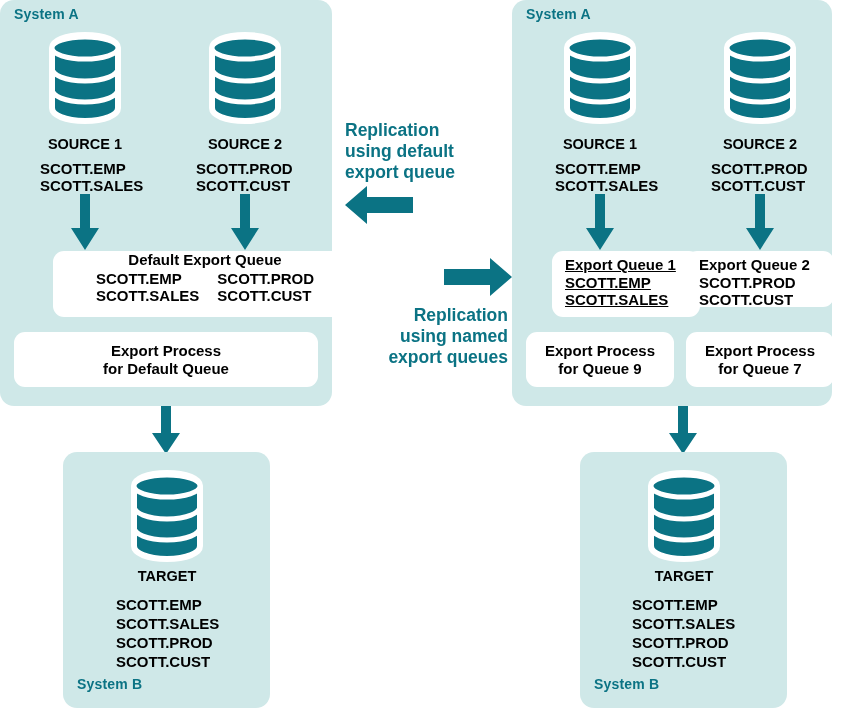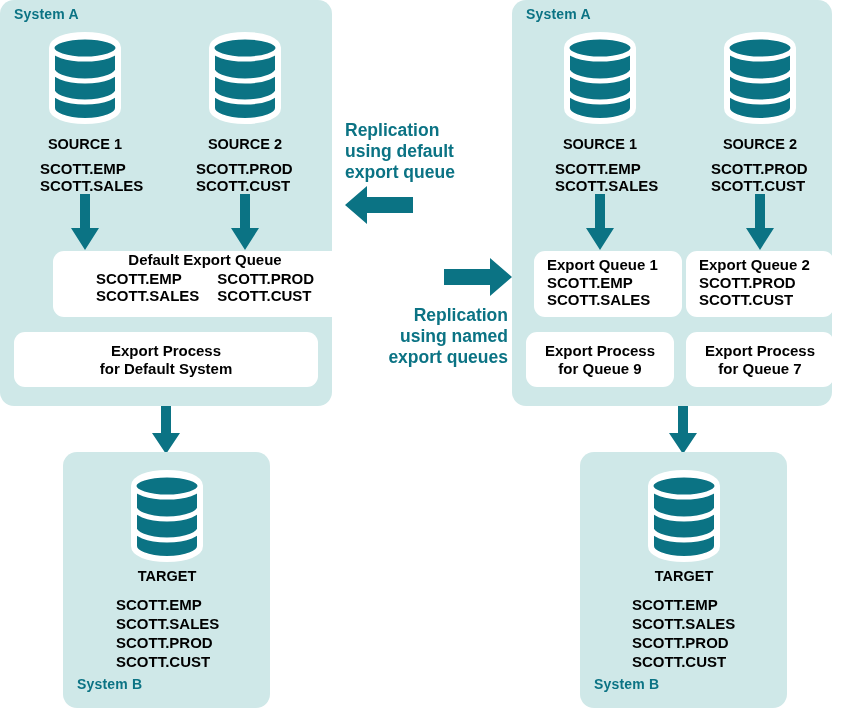--- a/index.html
+++ b/index.html
@@ -180,21 +180,21 @@
       </div>
       <div class="dq-col">
         <div class="bx-line">SCOTT.PROD</div>
         <div class="bx-line">SCOTT.CUST</div>
       </div>
     </div>
   </div>
 
   <div class="wbox" id="left-process-box" style="left:14px; top:332px; width:304px; height:55px; display:flex; flex-direction:column; align-items:center; justify-content:center;">
     <div class="bx-title center-title">Export Process</div>
-    <div class="bx-title center-title">for Default System</div>
+    <div class="bx-title center-title">for Default Queue</div>
   </div>
 
   <div class="arrow" style="left:152px; top:406px;">
     <svg width="28" height="48" viewBox="0 0 28 48">
         <path d="M9 0 h10 v27 h9 L14 48 L0 27 h9 Z" fill="#0b7384"></path>
       </svg>
   </div>
 
   <div class="panel" id="panel-sysB-left"></div>
   <div class="db" style="left:130px; top:470px;">
@@ -274,26 +274,26 @@
     <svg width="28" height="56" viewBox="0 0 28 56">
         <path d="M9 0 h10 v34 h9 L14 56 L0 34 h9 Z" fill="#0b7384"></path>
       </svg>
   </div>
   <div class="arrow" style="left:746px; top:194px;">
     <svg width="28" height="56" viewBox="0 0 28 56">
         <path d="M9 0 h10 v34 h9 L14 56 L0 34 h9 Z" fill="#0b7384"></path>
       </svg>
   </div>
 
-  <div class="wbox" style="left:534px; top:251px; width:148px; height:66px; padding:5px 0 0 13px;">
+  <div class="wbox" style="left:552px; top:251px; width:148px; height:66px; padding:5px 0 0 13px;text-decoration:underline;">
     <div class="bx-title left-title">Export Queue 1</div>
     <div class="bx-line">SCOTT.EMP</div>
     <div class="bx-line">SCOTT.SALES</div>
   </div>
-  <div class="wbox" style="left:686px; top:251px; width:148px; height:66px; padding:5px 0 0 13px;">
+  <div class="wbox" style="left:686px; top:251px; width:148px; height:56px; padding:5px 0 0 13px;">
     <div class="bx-title left-title">Export Queue 2</div>
     <div class="bx-line">SCOTT.PROD</div>
     <div class="bx-line">SCOTT.CUST</div>
   </div>
 
   <div class="wbox" style="left:526px; top:332px; width:148px; height:55px; display:flex; flex-direction:column; align-items:center; justify-content:center;">
     <div class="bx-title center-title">Export Process</div>
     <div class="bx-title center-title">for Queue 9</div>
   </div>
   <div class="wbox" style="left:686px; top:332px; width:148px; height:55px; display:flex; flex-direction:column; align-items:center; justify-content:center;">

